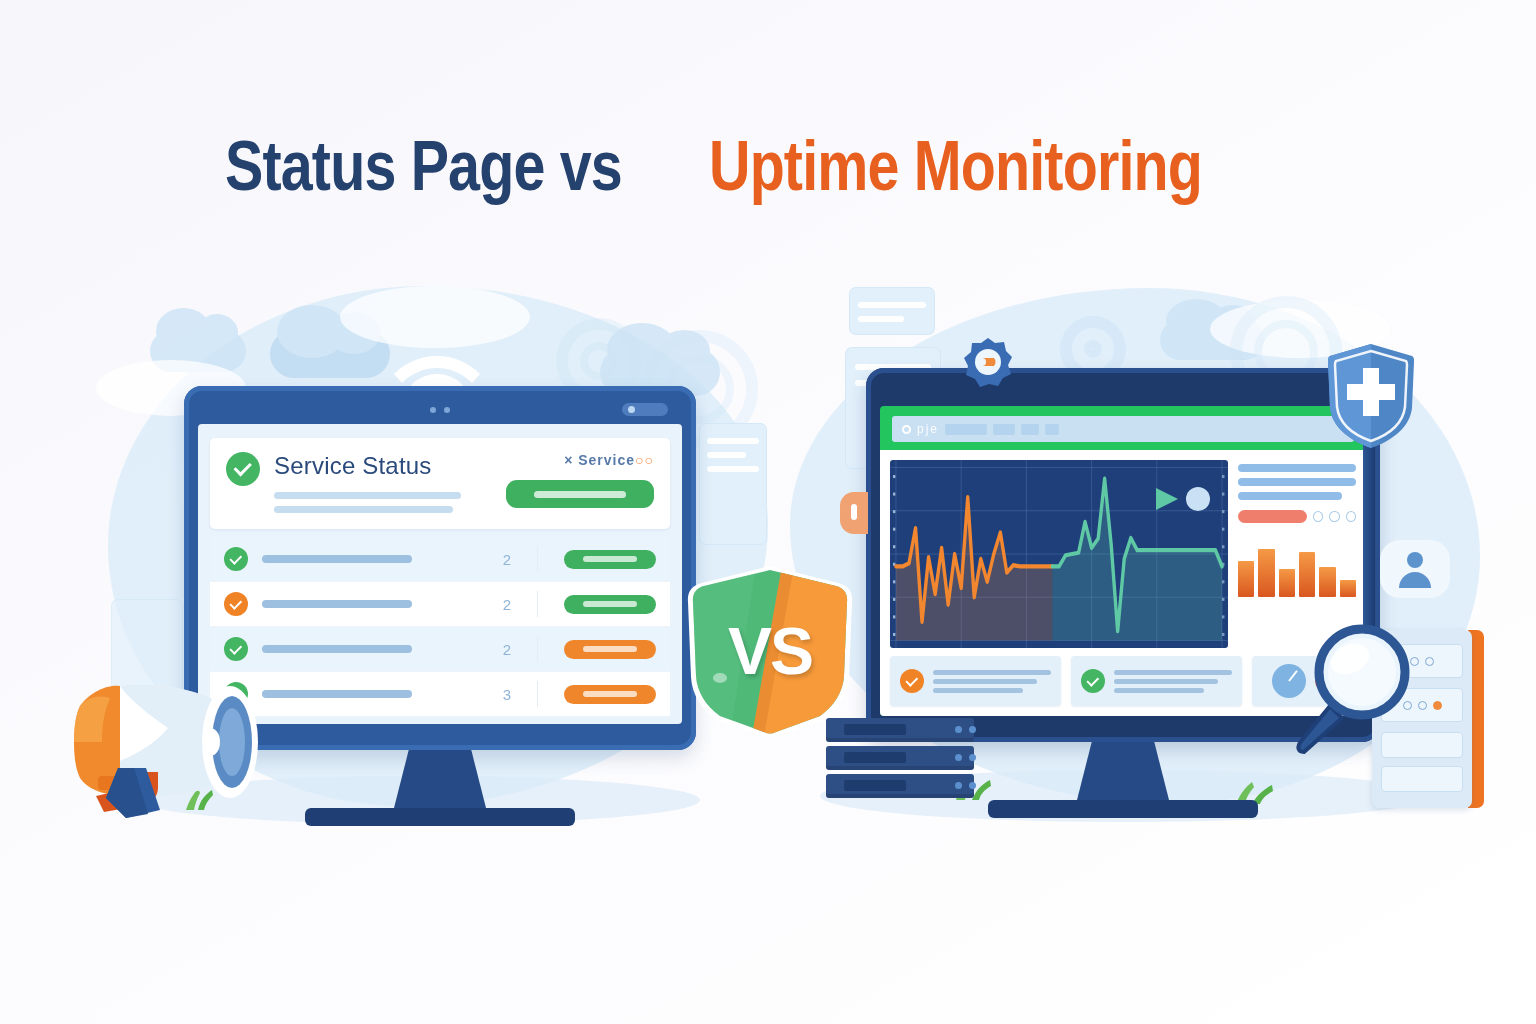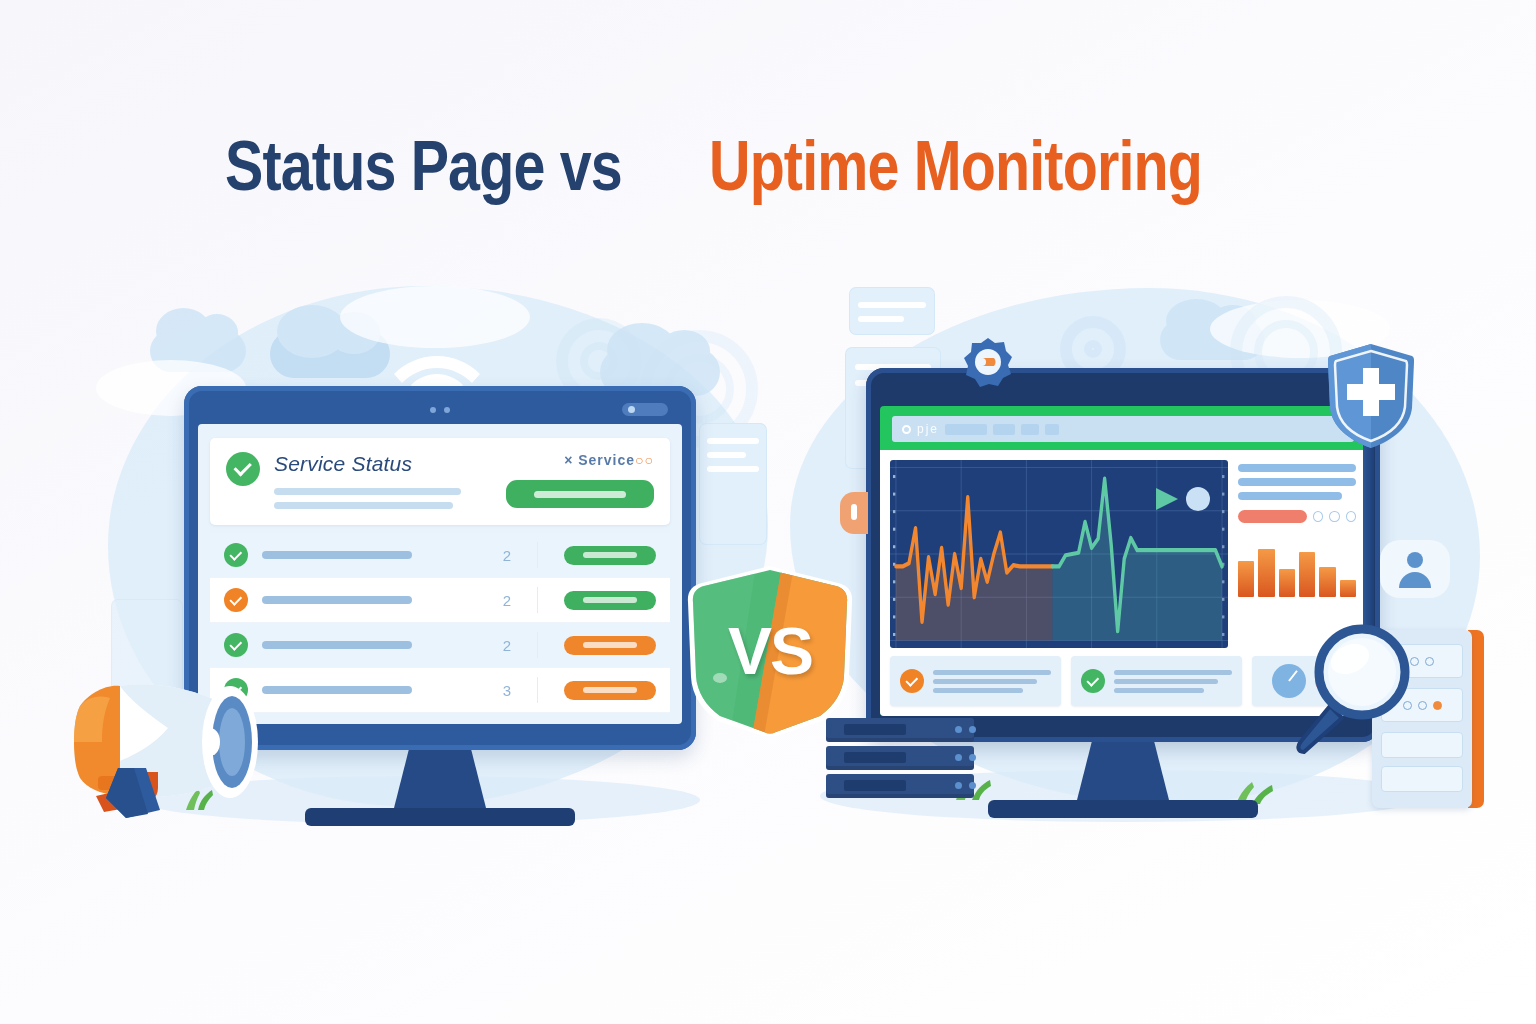--- a/index.html
+++ b/index.html
@@ -100,23 +100,22 @@
     flex:0 0 34px; position:relative;
   }
   .chk.sm{ width:24px;height:24px;flex:0 0 24px;}
   .chk::after{
     content:""; position:absolute; left:50%; top:48%;
     width:13px; height:7px; border-left:3.4px solid #fff; border-bottom:3.4px solid #fff;
     transform:translate(-52%,-58%) rotate(-45deg);
   }
   .chk.sm::after{ width:9px;height:5px;border-width:2.6px;}
   .sp-title {
-    font-size:21px; color:#2a4a7c; font-weight:400; letter-spacing:.2px;
+    font-size:24px; color:#2a4a7c; font-weight:400; letter-spacing:.2px;
     font-family:"Liberation Sans", sans-serif;
-    font-style:italic;
   }
   .sp-head-right { margin-left:auto; text-align:right; }
   .sp-brand { font-size:14px; color:#3b6399; letter-spacing:1px; font-weight:700;
               opacity:.85; white-space:nowrap;}
   .sp-brand em { color:#ef7a2a; font-style:normal; }
   .pill { border-radius:11px; height:22px; display:inline-block; }
   .pill.green { background:#3fb05f; }
   .bar { height:7px; border-radius:4px; background:#c6dcef; }
   .sp-rows { margin-top:8px; }
   .sp-row {

